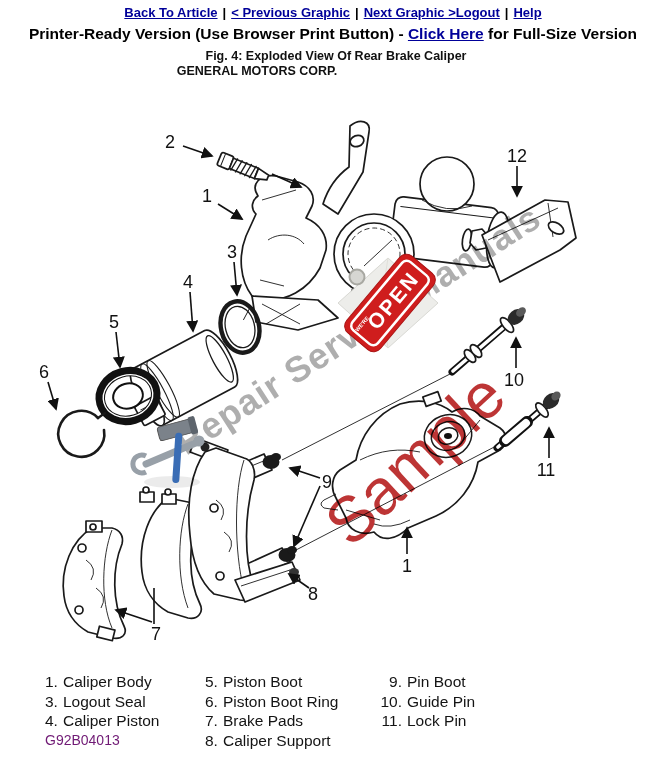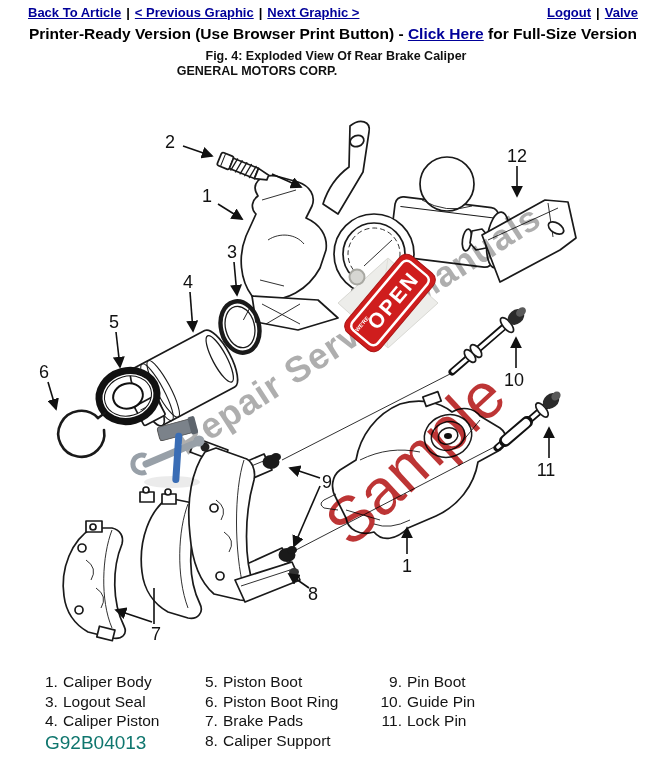--- a/index.html
+++ b/index.html
@@ -3,21 +3,21 @@
 <meta charset="utf-8">
 <style>
   html,body { margin:0; padding:0; }
   body {
     width:650px; height:764px; position:relative; background:#ffffff;
     font-family:"Liberation Sans", sans-serif; overflow:hidden;
   }
   
   .nav {
     position:absolute; top:5px; left:28px; right:12px;
-    display:flex; justify-content:space-between;
+    display:flex; justify-content:center;
     font-size:13px; font-weight:bold; white-space:nowrap;
   }
   .navlink { color:#000099; text-decoration:underline; cursor:pointer; }
   .sep { color:#000; margin:0 5px; }
   
   .printer-line {
     position:absolute; top:25px; left:8px; width:650px; text-align:center;
     font-size:15.5px; font-weight:600; color:#000; white-space:nowrap;
   }
   .printer-line .navlink { font-weight:600; }
@@ -38,31 +38,31 @@
   svg .arrow { stroke:#111; stroke-width:1.6; fill:none; }
   
   .parts { position:absolute; top:648px; left:0; width:650px; font-size:15.5px; color:#141414; }
   .pcol { position:absolute; top:4px;margin-top:20px; }
   .col1 { left:45px; }
   .col2 { left:205px; }
   .col3 { left:376px; }
   .prow { line-height:19.5px; white-space:nowrap; }
   .num { display:inline-block; margin-right:5px; }
   .col3 .num { width:26px; text-align:right; }
-  .figure-id { position:absolute; top:732px; left:45px; font-size:19px; color:#0f766e; }
+  .figure-id { position:absolute; top:732px; left:45px; font-size:14px; color:#701a75; }
 </style>
 </head>
 <body>
 
 <div class="nav">
   <span>
     <a class="navlink">Back To Article</a><span class="sep">|</span><a class="navlink">&lt; Previous Graphic</a><span class="sep">|</span><a class="navlink">Next Graphic &gt;</a>
   </span>
   <span>
-    <a class="navlink">Logout</a><span class="sep">|</span><a class="navlink">Valve</a>
+    <a class="navlink">Logout</a><span class="sep">|</span><a class="navlink">Help</a>
   </span>
 </div>
 
 <div class="printer-line"><span>Printer-Ready Version (Use Browser Print Button) - </span><a class="navlink">Click Here</a><span> for Full-Size Version</span></div>
 <div class="fig-caption">Fig. 4: Exploded View Of Rear Brake Caliper</div>
 <div class="company">GENERAL MOTORS CORP.</div>
 
 <svg class="diagram" width="650" height="556" viewBox="0 0 650 556" xmlns="http://www.w3.org/2000/svg">
   <defs>
     <marker id="ah" viewBox="0 0 10 10" refX="8.5" refY="5" markerWidth="7.5" markerHeight="7.5" orient="auto-start-reverse">

